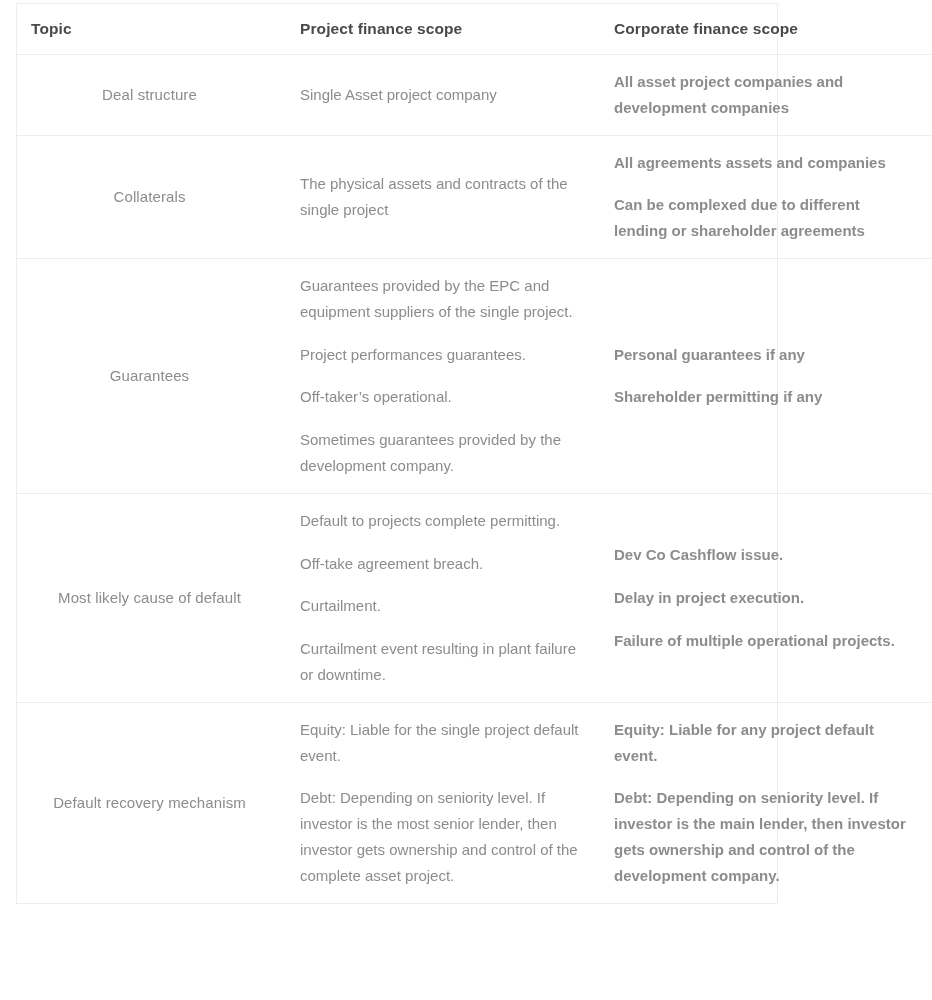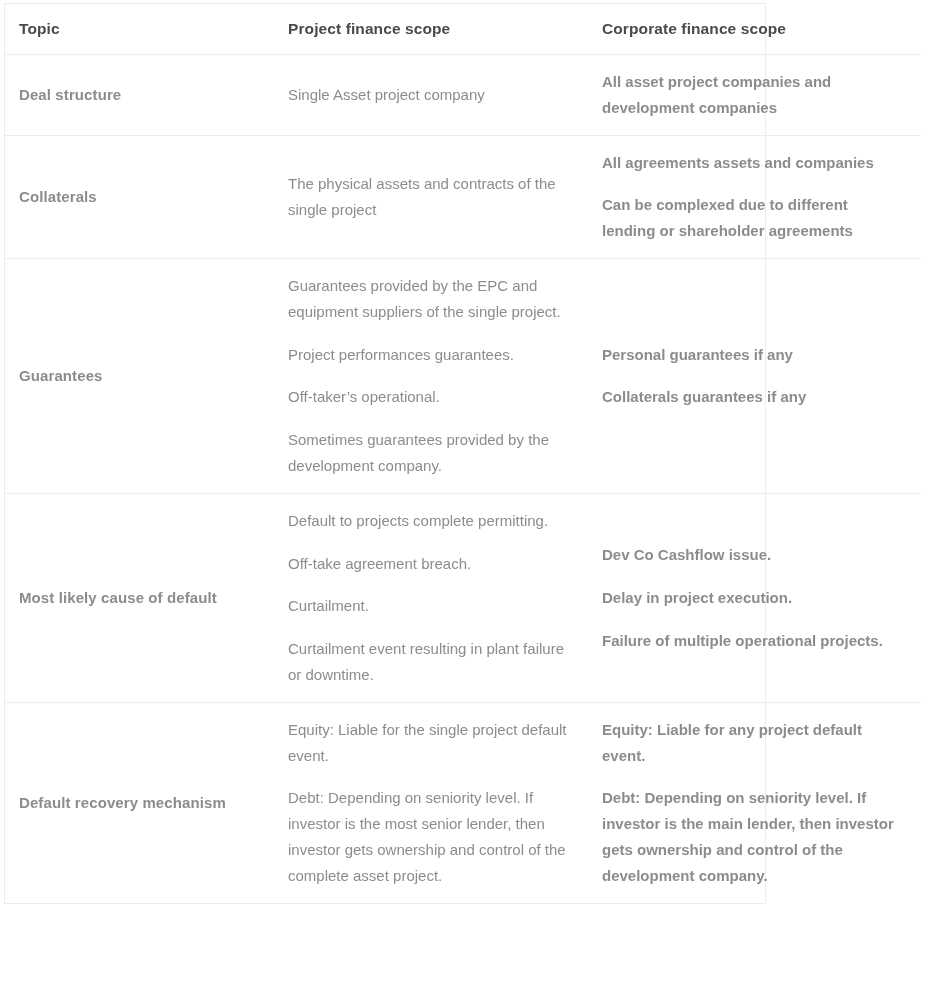--- a/index.html
+++ b/index.html
@@ -9,21 +9,21 @@
   }
   body {
     width: 932px;
     height: 1000px;
     font-family: "Liberation Sans", sans-serif;
     overflow: hidden;
   }
 
   .table-wrap {
     position: absolute;
-    left: 4px;
+    left: 16px;
     top: 3px;
     width: 762px;
     box-sizing: border-box;
     border-top: 1px solid #eceded;
     border-left: 1px solid #eceded;
     border-right: 1px solid #eceded;
     border-bottom: 1px solid #eceded;
     background: #ffffff;
   }
 
@@ -54,24 +54,25 @@
     padding: 14px 18px 14px 14px;
     font-size: 15px;
     color: #8c8c8c;
     line-height: 1.72;
   }
   table.cmp tbody tr:last-child td {
     border-bottom: none;
   }
 
   td.topic-cell {
-    font-weight: bold;
+    font-weight: normal;
     color: #4a4a4a;
     font-size: 15.5px;
     letter-spacing: 0.1px;
+    text-align: center;
   }
 
   .para {
     margin: 0 0 17px 0;
   }
   .para:last-child {
     margin-bottom: 0;
   }
 
   .scope-cell .para {
@@ -125,21 +126,21 @@
       <tr>
         <td class="topic-cell">Guarantees</td>
         <td class="scope-cell">
           <p class="para">Guarantees provided by the EPC and equipment suppliers of the single project.</p>
           <p class="para">Project performances guarantees.</p>
           <p class="para">Off-taker’s operational.</p>
           <p class="para">Sometimes guarantees provided by the development company.</p>
         </td>
         <td class="corp-cell">
           <p class="para">Personal guarantees if any</p>
-          <p class="para">Collaterals guarantees if any</p>
+          <p class="para">Shareholder permitting if any</p>
         </td>
       </tr>
 
       <tr>
         <td class="topic-cell">Most likely cause of default</td>
         <td class="scope-cell">
           <p class="para">Default to projects complete permitting.</p>
           <p class="para">Off-take agreement breach.</p>
           <p class="para">Curtailment.</p>
           <p class="para">Curtailment event resulting in plant failure or downtime.</p>

